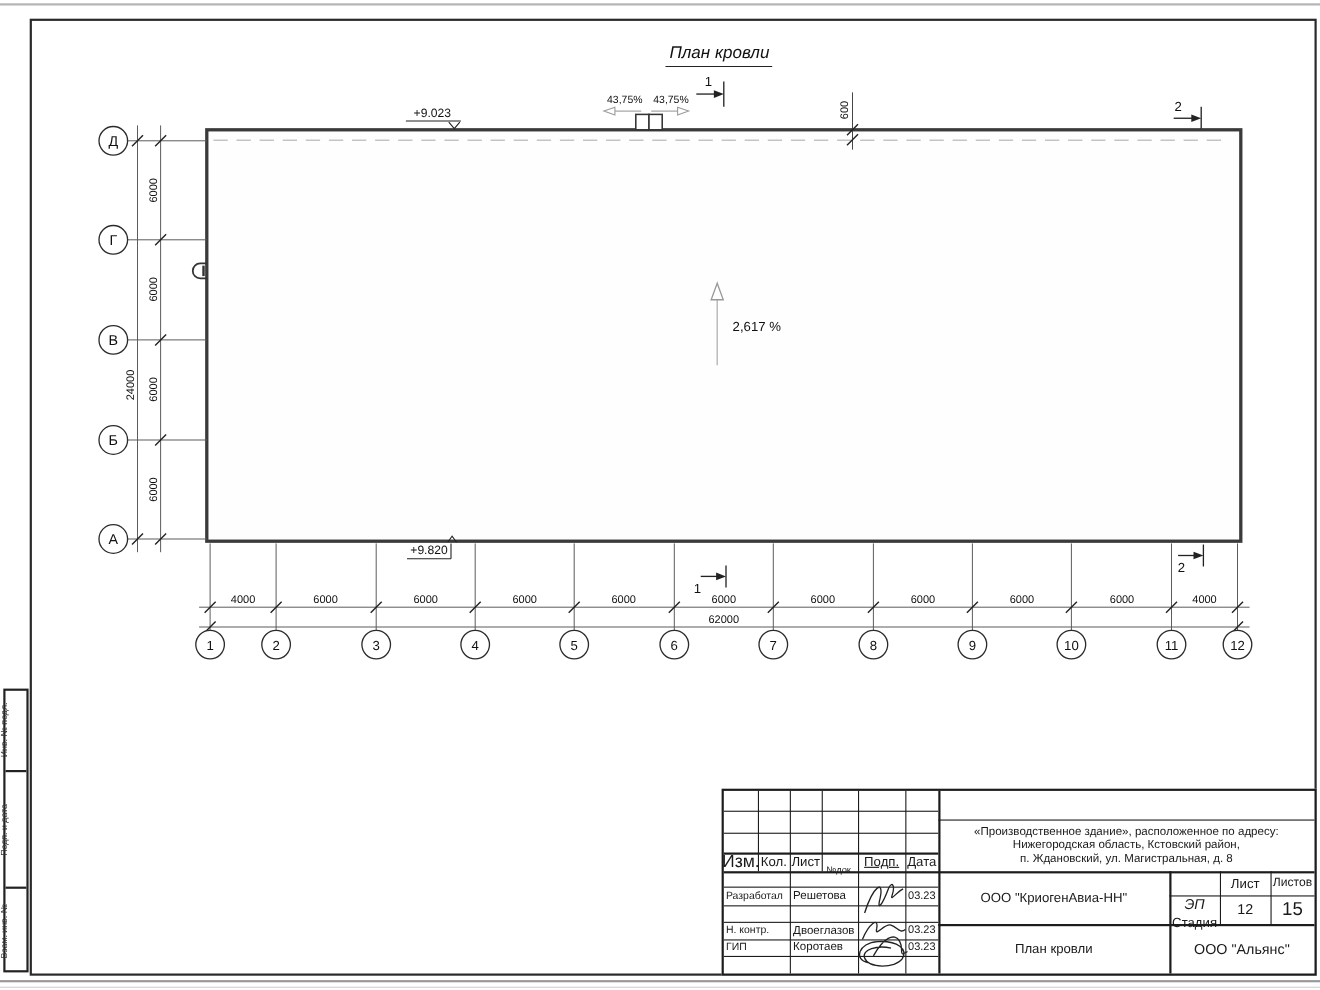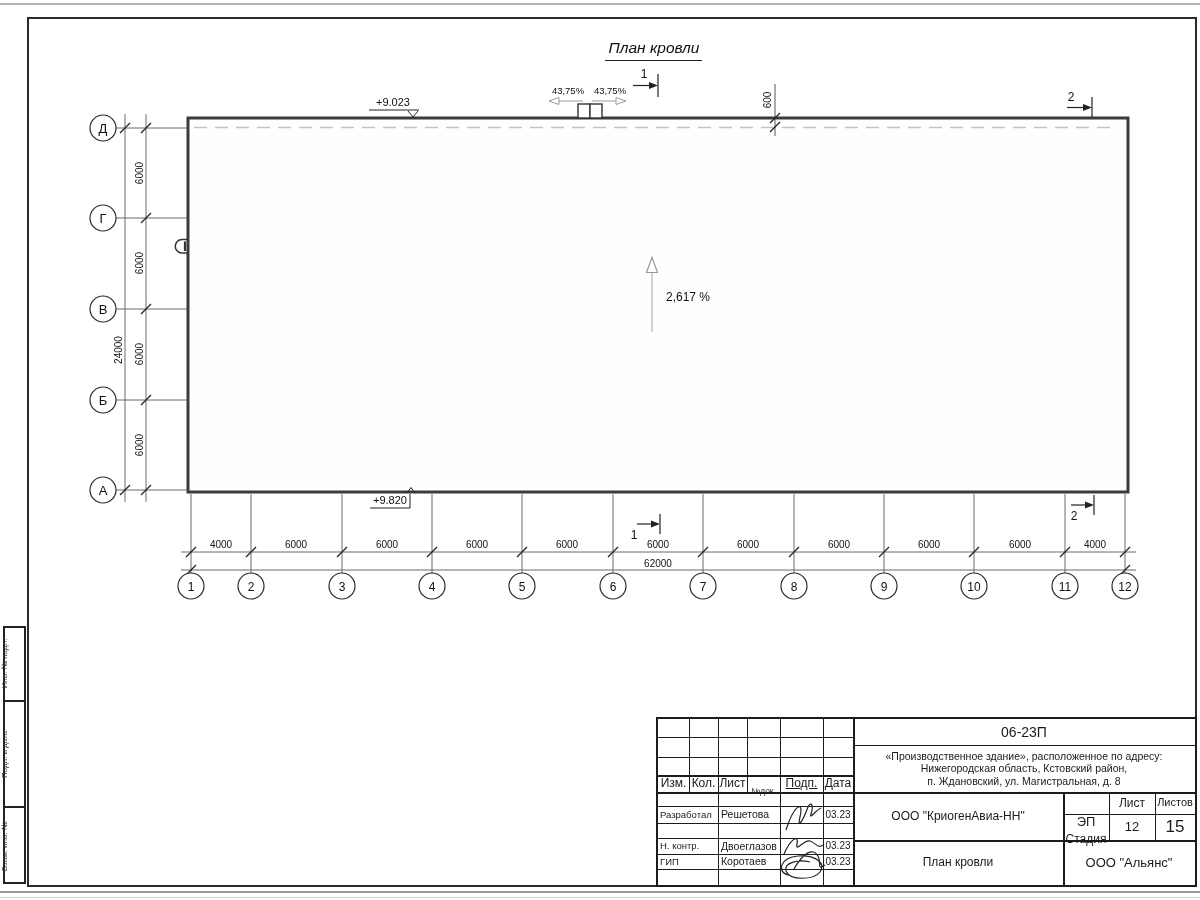--- a/index.html
+++ b/index.html
@@ -251,48 +251,47 @@
     <div class="vl" style="left:31px;top:0;height:73px;"></div>
     <div class="vl" style="left:60px;top:0;height:166px;"></div>
     <div class="vl" style="left:89px;top:0;height:73px;"></div>
     <div class="vl" style="left:122px;top:0;height:166px;"></div>
     <div class="vl" style="left:165px;top:0;height:166px;"></div>
     <div class="vl th" style="left:195px;top:0;height:166px;"></div>
     <div class="vl th" style="left:405px;top:73px;height:93px;"></div>
     <div class="vl" style="left:451px;top:73px;height:48px;"></div>
     <div class="vl" style="left:497px;top:73px;height:48px;"></div>
 
-    <div class="cell" style="left:0;top:56px;width:31px;height:17px;font-size:12px;">Изм.</div>
+    <div class="cell" style="left:0;top:56px;width:31px;height:17px;font-size:16px;">Изм.</div>
     <div class="cell" style="left:31px;top:56px;width:29px;height:17px;font-size:12px;">Кол.</div>
     <div class="cell" style="left:60px;top:56px;width:29px;height:17px;font-size:12px;">Лист</div>
     <div class="cell" style="left:89px;top:56px;width:33px;height:33px;font-size:8.5px;">№док.</div>
     <div class="cell" style="left:122px;top:56px;width:43px;height:17px;font-size:12px;text-decoration:underline;">Подп.</div>
     <div class="cell" style="left:165px;top:56px;width:30px;height:17px;font-size:12px;">Дата</div>
 
     <div class="cell" style="left:2px;top:87px;width:58px;height:17px;font-size:9.5px;justify-content:flex-start;">Разработал</div>
     <div class="cell" style="left:63px;top:87px;width:59px;height:17px;font-size:10.5px;justify-content:flex-start;">Решетова</div>
     <div class="cell" style="left:165px;top:87px;width:30px;height:17px;font-size:10px;">03.23</div>
     <div class="cell" style="left:2px;top:119px;width:58px;height:16px;font-size:9.5px;justify-content:flex-start;">Н. контр.</div>
     <div class="cell" style="left:63px;top:119px;width:59px;height:16px;font-size:10.5px;justify-content:flex-start;">Двоеглазов</div>
     <div class="cell" style="left:165px;top:119px;width:30px;height:16px;font-size:10px;">03.23</div>
     <div class="cell" style="left:2px;top:135px;width:58px;height:15px;font-size:9.5px;justify-content:flex-start;">ГИП</div>
     <div class="cell" style="left:63px;top:135px;width:59px;height:15px;font-size:10.5px;justify-content:flex-start;">Коротаев</div>
     <div class="cell" style="left:165px;top:135px;width:30px;height:15px;font-size:10px;">03.23</div>
 
-    <div class="cell" style="left:195px;top:0;width:342px;height:26px;font-size:14px;">06-23П</div>
     <div class="cell" style="left:195px;top:26px;width:342px;height:47px;font-size:10.5px;flex-direction:column;justify-content:center;">
       <span>«Производственное здание», расположенное по адресу:</span>
       <span>Нижегородская область, Кстовский район,</span>
       <span>п. Ждановский, ул. Магистральная, д. 8</span>
     </div>
     <div class="cell" style="left:195px;top:73px;width:210px;height:48px;font-size:12px;">ООО "КриогенАвиа-НН"</div>
     <div class="cell" style="left:405px;top:73px;width:46px;height:22px;font-size:12px;margin-top:36px;">Стадия</div>
     <div class="cell" style="left:451px;top:73px;width:46px;height:22px;font-size:12px;">Лист</div>
     <div class="cell" style="left:497px;top:73px;width:40px;height:22px;font-size:11px;">Листов</div>
-    <div class="cell" style="left:405px;top:95px;width:46px;height:16px;font-size:13px;">ЭП</div>
+    <div class="cell" style="left:405px;top:95px;width:46px;height:16px;font-size:13px;font-style:italic;">ЭП</div>
     <div class="cell" style="left:451px;top:95px;width:46px;height:26px;font-size:13px;">12</div>
     <div class="cell" style="left:497px;top:95px;width:40px;height:26px;font-size:17px;">15</div>
     <div class="cell" style="left:195px;top:121px;width:210px;height:45px;font-size:12px;">План кровли</div>
     <div class="cell" style="left:405px;top:121px;width:132px;height:45px;font-size:13px;">ООО "Альянс"</div>
 
     <svg class="sig-svg" width="537" height="166" viewBox="0 0 537 166">
       <g fill="none" stroke="#222" stroke-width="1.2">
         <path d="M128,111 C136,86 146,80 142,98 C139,110 144,104 150,88 C153,82 156,86 153,95 C151,101 157,92 163,89"></path>
         <path d="M126,135 C132,121 141,114 139,125 C137,134 146,120 152,122 C158,124 160,130 165,126"></path>
         <path d="M131,156 C118,154 122,138 140,137 C158,136 168,144 162,153 C156,161 132,162 128,152 C125,144 140,140 152,143 M136,150 C145,134 155,128 160,137 C164,144 158,152 167,146"></path>

